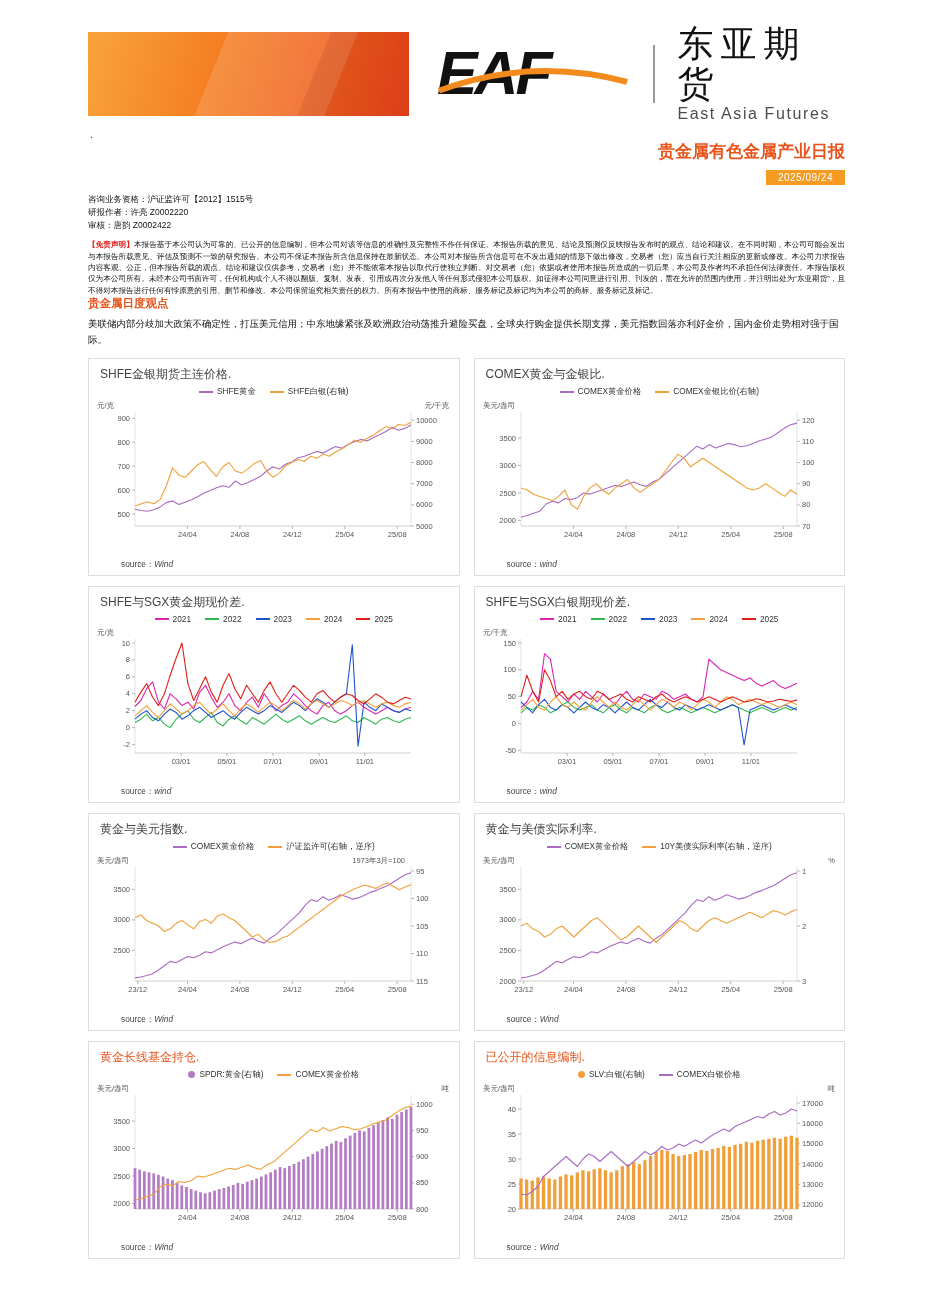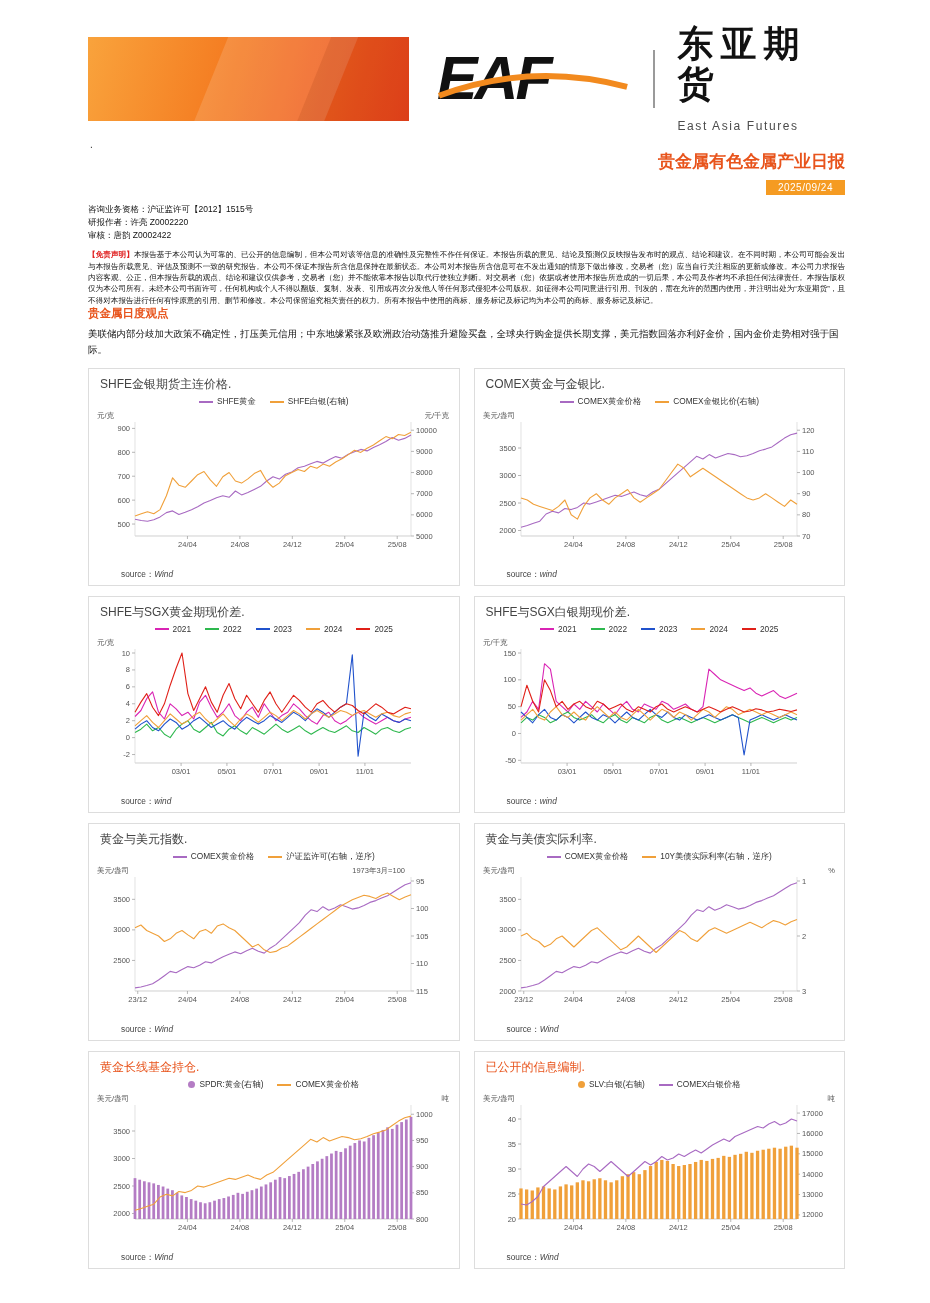--- a/index.html
+++ b/index.html
@@ -11,22 +11,22 @@
   .header{display:flex;align-items:center;}
   .logo-block{width:330px;height:84px;position:relative;overflow:hidden;
       background:linear-gradient(105deg,#f9a33c 0%,#f47a20 45%,#ea431d 100%);}
   .logo-block::before{content:'';position:absolute;left:38%;top:-30px;width:130px;height:150px;
       background:rgba(255,255,255,.14);transform:skewX(-22deg);}
   .logo-block::after{content:'';position:absolute;left:70%;top:-30px;width:120px;height:150px;
       background:rgba(120,30,0,.12);transform:skewX(-22deg);}
   .eaf{margin-left:26px;width:196px;height:72px;position:relative;}
   .eaf svg{display:block;}
   .header-divider{width:2px;height:58px;background:#9a9a9a;margin:0 22px;}
-  .brand .cn{font-size:36px;font-weight:bold;letter-spacing:7px;color:#111;line-height:1.1;}
-  .brand .en{font-size:12px;color:#4c4c4c;letter-spacing:1.6px;margin-top:16px;}
+  .brand .cn{font-size:36px;font-weight:normal;letter-spacing:7px;color:#111;line-height:1.1;}
+  .brand .en{font-size:16px;color:#4c4c4c;letter-spacing:1.6px;margin-top:2px;}
 
   .dot-line{font-size:10px;margin:6px 0 0 2px;color:#333;}
 
   .report-title{text-align:right;color:#e8541c;font-size:17px;font-weight:bold;margin-top:0px;}
   .report-date{text-align:right;margin-top:4px;}
   .date-badge{display:inline-block;background:#f59b22;color:#fff;font-size:10px;
       padding:2px 12px;letter-spacing:.5px;}
 
   .meta{font-size:8.5px;line-height:13px;margin-top:8px;color:#111;}
   .disclaimer{font-size:7.6px;line-height:11.4px;text-align:justify;margin-top:7px;color:#111;}

